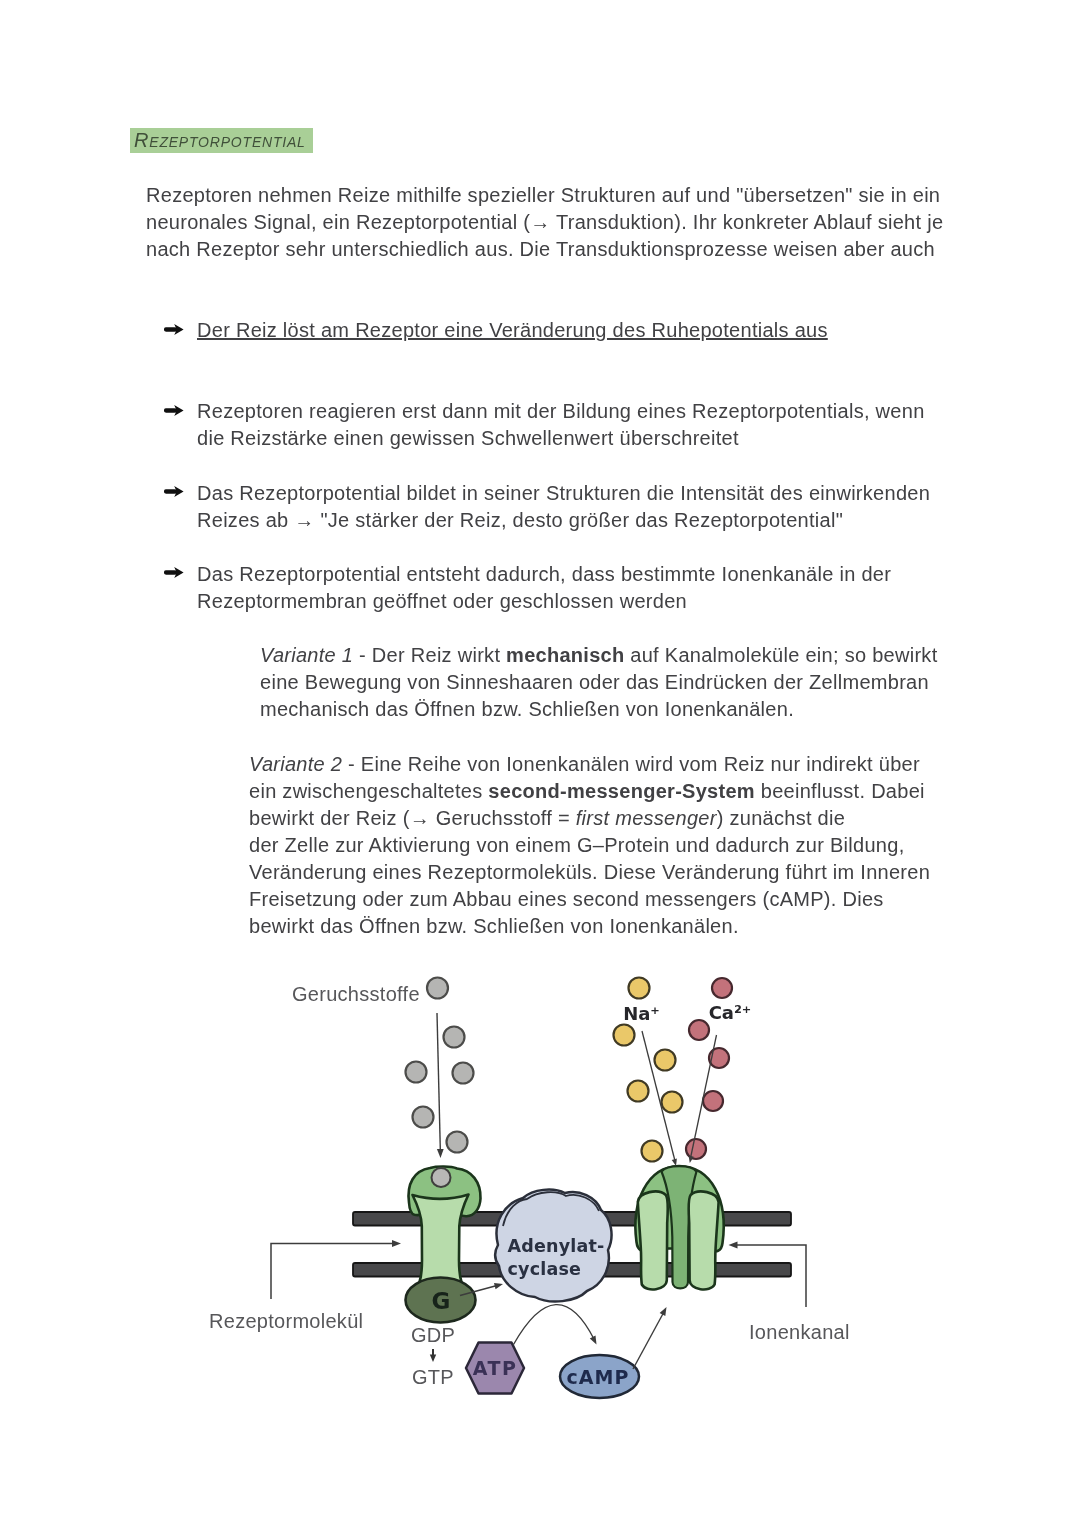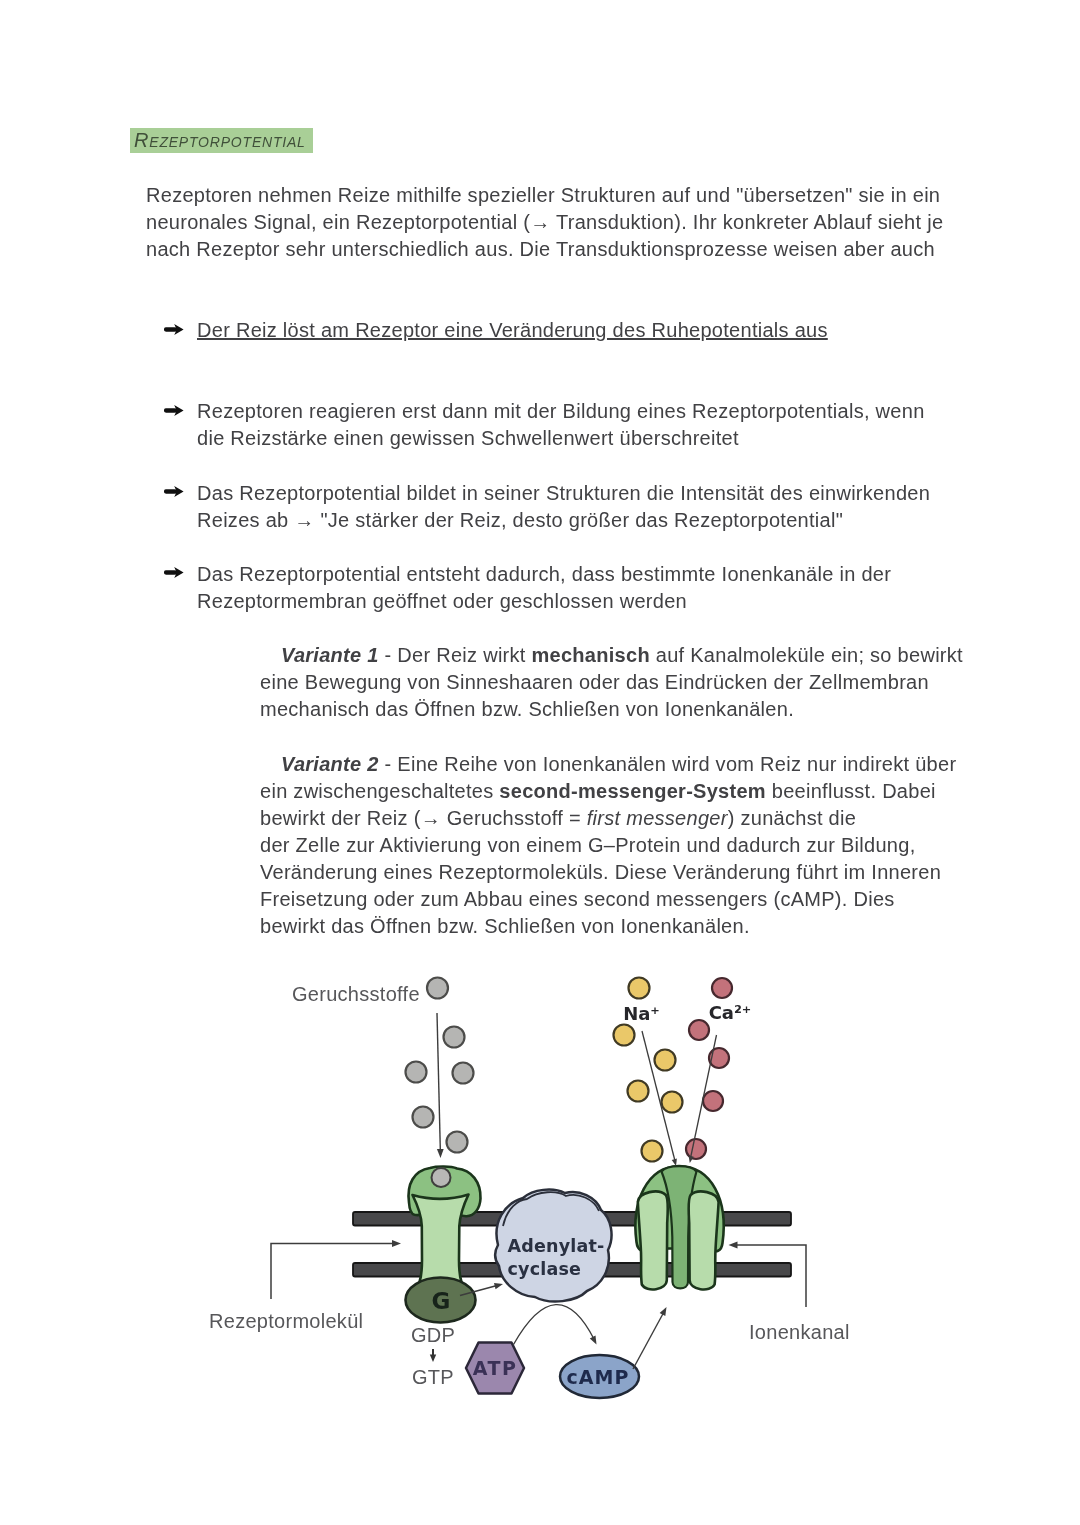--- a/index.html
+++ b/index.html
@@ -27,21 +27,21 @@
   .tblock { position: absolute; font-size: 20px; line-height: 27.1px; letter-spacing: 0.28px; }
   .ln { white-space: pre; }
   .bmark {
     position: absolute;
     left: -33px;
     top: 5.5px;
     width: 20px;
     height: 13px;
   }
   .bmark svg { display: block; }
-  .bi { font-weight: bold; font-style: italic; margin-left: 21px; }
+  .bi { font-weight: normal; font-style: italic; }
   .b  { font-weight: bold; }
   .i  { font-style: italic; }
   .diagram { position: absolute; left: 0; top: 0; }
   .dlabel { font-family: "Liberation Sans", "DejaVu Sans", sans-serif; font-size: 20px; letter-spacing: 0.28px; fill: #57575a; }
   .hand   { font-family: "DejaVu Sans", sans-serif; font-weight: bold; }
 </style>
 </head>
 <body>
 
 <div class="page">
@@ -98,21 +98,21 @@
     <div class="ln">Das Rezeptorpotential entsteht dadurch, dass bestimmte Ionenkanäle in der</div>
     <div class="ln">Rezeptormembran geöffnet oder geschlossen werden</div>
   </div>
 
   <div class="tblock" style="left:260px; top:642.2px;">
     <div class="ln"><span class="bi">Variante 1</span><span> - Der Reiz wirkt </span><span class="b">mechanisch</span><span> auf Kanalmoleküle ein; so bewirkt</span></div>
     <div class="ln">eine Bewegung von Sinneshaaren oder das Eindrücken der Zellmembran</div>
     <div class="ln">mechanisch das Öffnen bzw. Schließen von Ionenkanälen.</div>
   </div>
 
-  <div class="tblock" style="left:260px; top:750.6px;">
+  <div class="tblock" style="left:249px; top:750.6px;">
     <div class="ln"><span class="bi">Variante 2</span><span> - Eine Reihe von Ionenkanälen wird vom Reiz nur indirekt über</span></div>
     <div class="ln"><span>ein zwischengeschaltetes </span><span class="b">second-messenger-System</span><span> beeinflusst. Dabei</span></div>
     <div class="ln"><span>bewirkt der Reiz (→ Geruchsstoff = </span><span class="i">first messenger</span><span>) zunächst die</span></div>
     <div class="ln">der Zelle zur Aktivierung von einem G–Protein und dadurch zur Bildung,</div>
     <div class="ln">Veränderung eines Rezeptormoleküls. Diese Veränderung führt im Inneren</div>
     <div class="ln">Freisetzung oder zum Abbau eines second messengers (cAMP). Dies</div>
     <div class="ln">bewirkt das Öffnen bzw. Schließen von Ionenkanälen.</div>
   </div>
 
   <svg class="diagram" width="1080" height="1525" viewBox="0 0 1080 1525">

